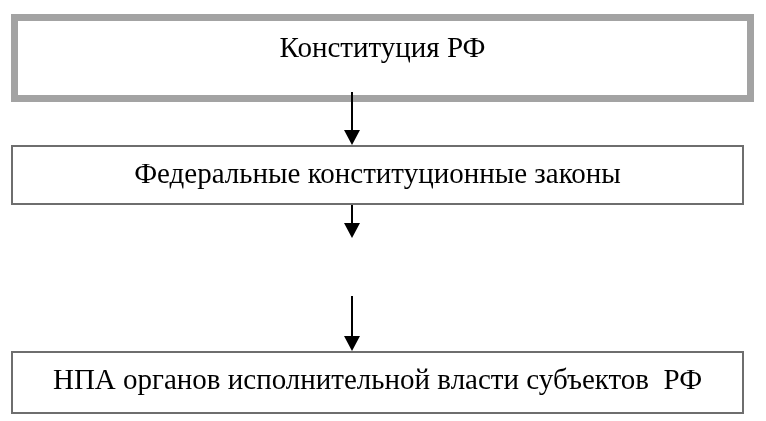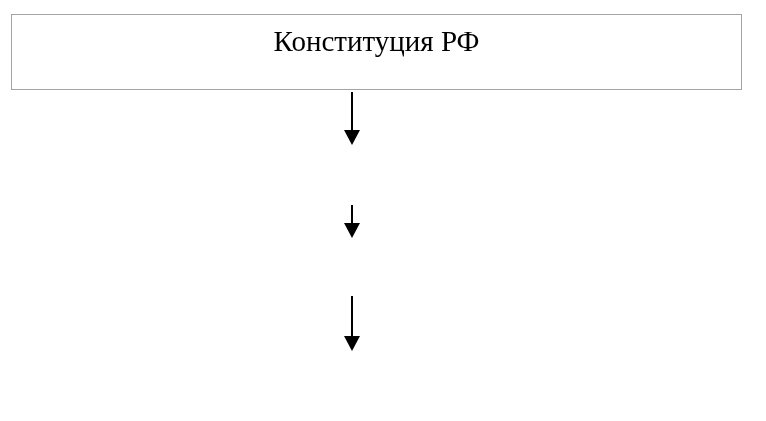--- a/index.html
+++ b/index.html
@@ -27,21 +27,21 @@
     box-sizing: content-box;
   }
   .node .label {
     font-size: 29px;
     line-height: 33px;
     padding-top: 10px;
     text-align: center;
     white-space: pre-wrap;
     color: #000000;
   }
-  .border-black { border: 1px solid #a3a3a3; }
+  .border-black { border: 7px solid #a3a3a3; }
   .border-gray  { border: 2px solid #6e6e6e; }
 
   #node-1 { top: 14px;  height: 74px; }
   #node-2 { top: 145px; height: 56px; }
   #node-3 { top: 238px; height: 54px; }
   #node-4 { top: 351px; height: 59px; }
 
   .arrow {
     position: absolute;
     left: 344px;
@@ -78,26 +78,32 @@
 
   <div id="node-1" class="node border-black">
     <span class="label">Конституция РФ</span>
   </div>
 
   <div id="arrow-1" class="arrow">
     <span class="shaft"></span>
     <span class="head"></span>
   </div>
 
+  <div id="node-2" class="node border-gray">
+    <span class="label">Федеральные конституционные законы</span>
+  </div>
 
   <div id="arrow-2" class="arrow">
     <span class="shaft"></span>
     <span class="head"></span>
   </div>
 
 
   <div id="arrow-3" class="arrow">
     <span class="shaft"></span>
     <span class="head"></span>
   </div>
 
+  <div id="node-4" class="node border-gray">
+    <span class="label">НПА органов исполнительной власти субъектов  РФ</span>
+  </div>
 
 </div>
 
 </body></html>

